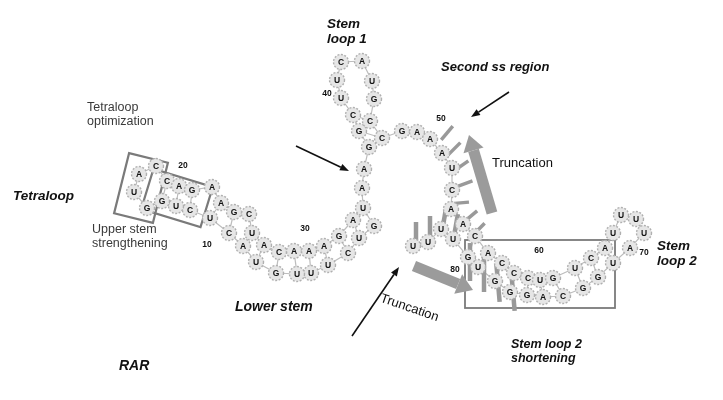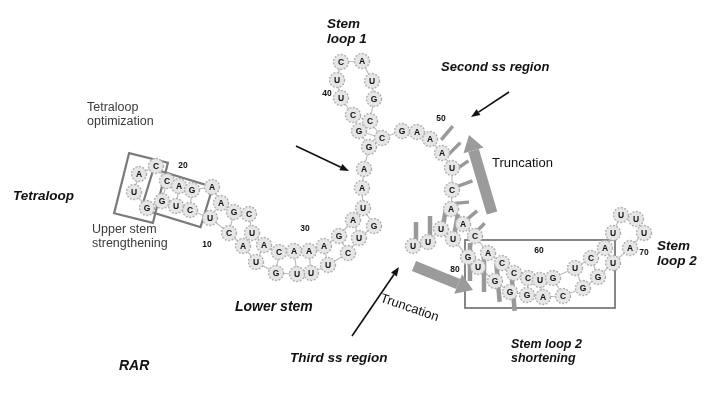--- a/index.html
+++ b/index.html
@@ -429,21 +429,20 @@
 
   <div class="lbl soft" style="left:92px;top:222px;font-size:12.5px;">Upper stem
 strengthening</div>
 
   <div class="lbl bold" style="left:235px;top:299px;font-size:14px;text-align:center;">Lower stem</div>
 
   <div class="lbl" style="left:492px;top:156px;font-size:13px;">Truncation</div>
 
   <div class="lbl rot" style="left:383px;top:291px;font-size:13px;">Truncation</div>
 
-  <div class="lbl bold" style="left:290px;top:350px;font-size:13.5px;">Third ss region</div>
 
   <div class="lbl bold" style="left:511px;top:337px;font-size:12.5px;">Stem loop 2
 shortening</div>
 
   <div class="lbl bold" style="left:657px;top:238px;font-size:13.5px;">Stem
 loop 2</div>
 
   <div class="lbl bold" style="left:119px;top:358px;font-size:14px;">RAR</div>
 </div>
 

